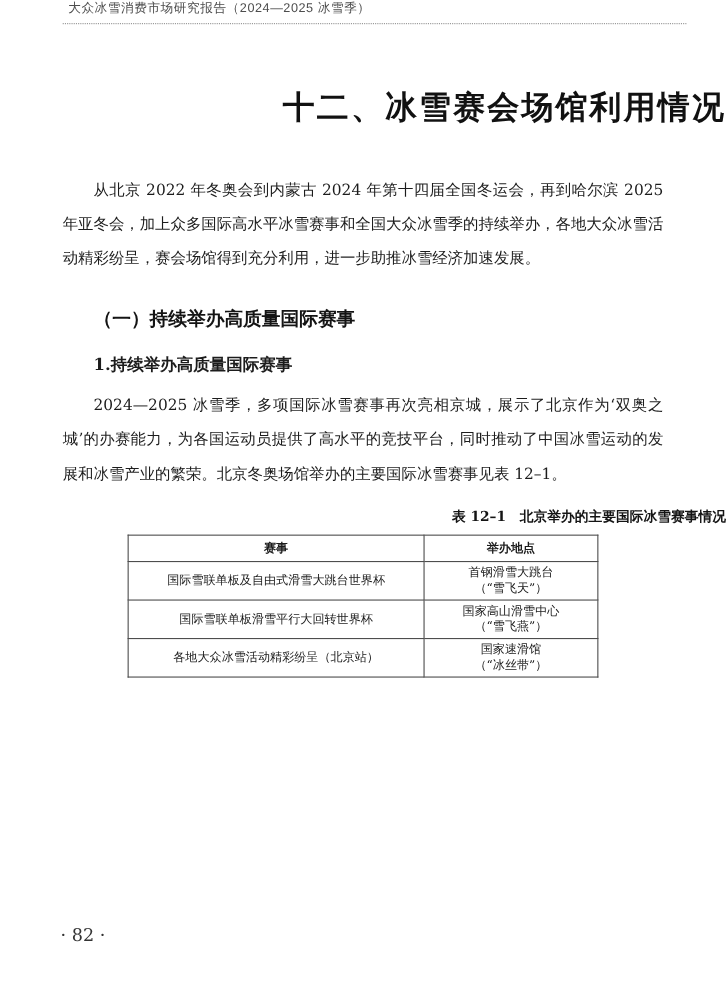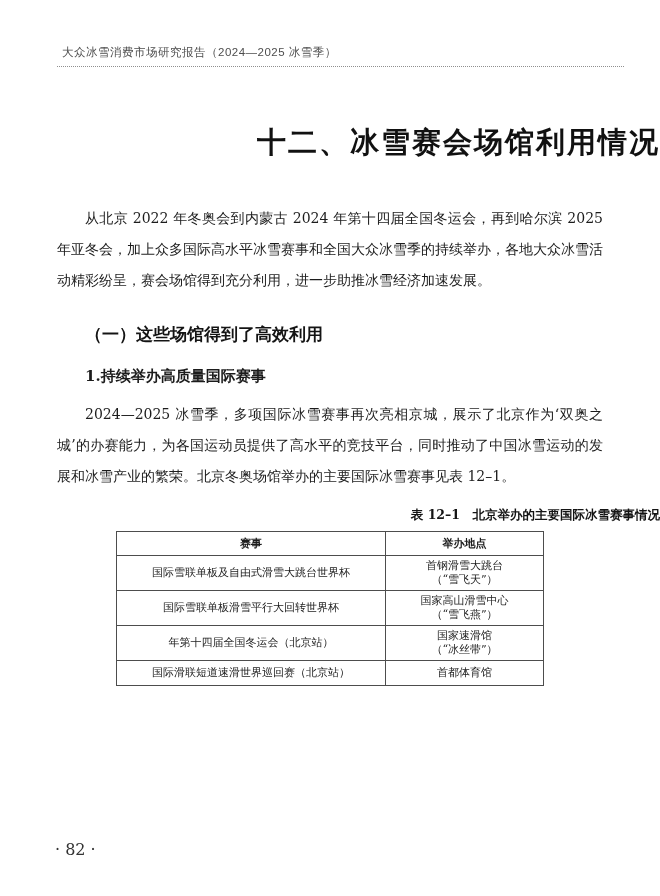--- a/index.html
+++ b/index.html
@@ -9,21 +9,20 @@
     font-family: "DejaVu Serif", "Liberation Serif", serif;
     color: #1c1c1c;
     position: relative;
     overflow: hidden;
   }
   .page { position: absolute; inset: 0; background: #fff; }
 
   
   .doc-header {
     margin: 0 36px 0 57px;
-    padding-top: 45px;
   }
   .doc-header .report-title {
     font-family: "Liberation Sans", "DejaVu Sans", sans-serif;
     font-size: 11.5px;
     color: #4d4d4d;
     letter-spacing: 0.5px;
     padding-left: 5px;
   }
   .doc-header .rule {
     margin-top: 6px;
@@ -116,21 +115,21 @@
 
   <div class="doc-header">
     <div class="report-title">大众冰雪消费市场研究报告（2024—2025 冰雪季）</div>
     <div class="rule"></div>
   </div>
 
   <div class="chapter-title">十二、冰雪赛会场馆利用情况</div>
 
   <div class="para first">从北京 2022 年冬奥会到内蒙古 2024 年第十四届全国冬运会，再到哈尔滨 2025 年亚冬会，加上众多国际高水平冰雪赛事和全国大众冰雪季的持续举办，各地大众冰雪活动精彩纷呈，赛会场馆得到充分利用，进一步助推冰雪经济加速发展。</div>
 
-  <div class="section-heading">（一）这些场馆得到了高效利用</div>
+  <div class="section-heading">（一）持续举办高质量国际赛事</div>
 
 
   <div class="subsection-heading">1.持续举办高质量国际赛事</div>
 
   <div class="para after-sub">2024—2025 冰雪季，多项国际冰雪赛事再次亮相京城，展示了北京作为‘双奥之城’的办赛能力，为各国运动员提供了高水平的竞技平台，同时推动了中国冰雪运动的发展和冰雪产业的繁荣。北京冬奥场馆举办的主要国际冰雪赛事见表 12–1。</div>
 
   <div class="table-caption">表 12–1　北京举办的主要国际冰雪赛事情况</div>
 
   <table class="events-table">
     <colgroup>
@@ -152,31 +151,24 @@
         </td>
       </tr>
       <tr class="row-double">
         <td>国际雪联单板滑雪平行大回转世界杯</td>
         <td>
           <div>国家高山滑雪中心</div>
           <div>（“雪飞燕”）</div>
         </td>
       </tr>
       <tr class="row-double">
-        <td>年第十四届全国冬运会（北京站）</td>
+        <td>各地大众冰雪活动精彩纷呈（北京站）</td>
         <td>
           <div>国家速滑馆</div>
           <div>（“冰丝带”）</div>
-        </td>
-      </tr>
-      <tr class="row-single">
-        <td>国际滑联短道速滑世界巡回赛（北京站）</td>
-        <td>
-          <div>首都体育馆</div>
-          <div></div>
         </td>
       </tr>
     </tbody>
   </table>
 
   <div class="page-footer">· 82 ·</div>
 
 </div>
 
 </body></html>

